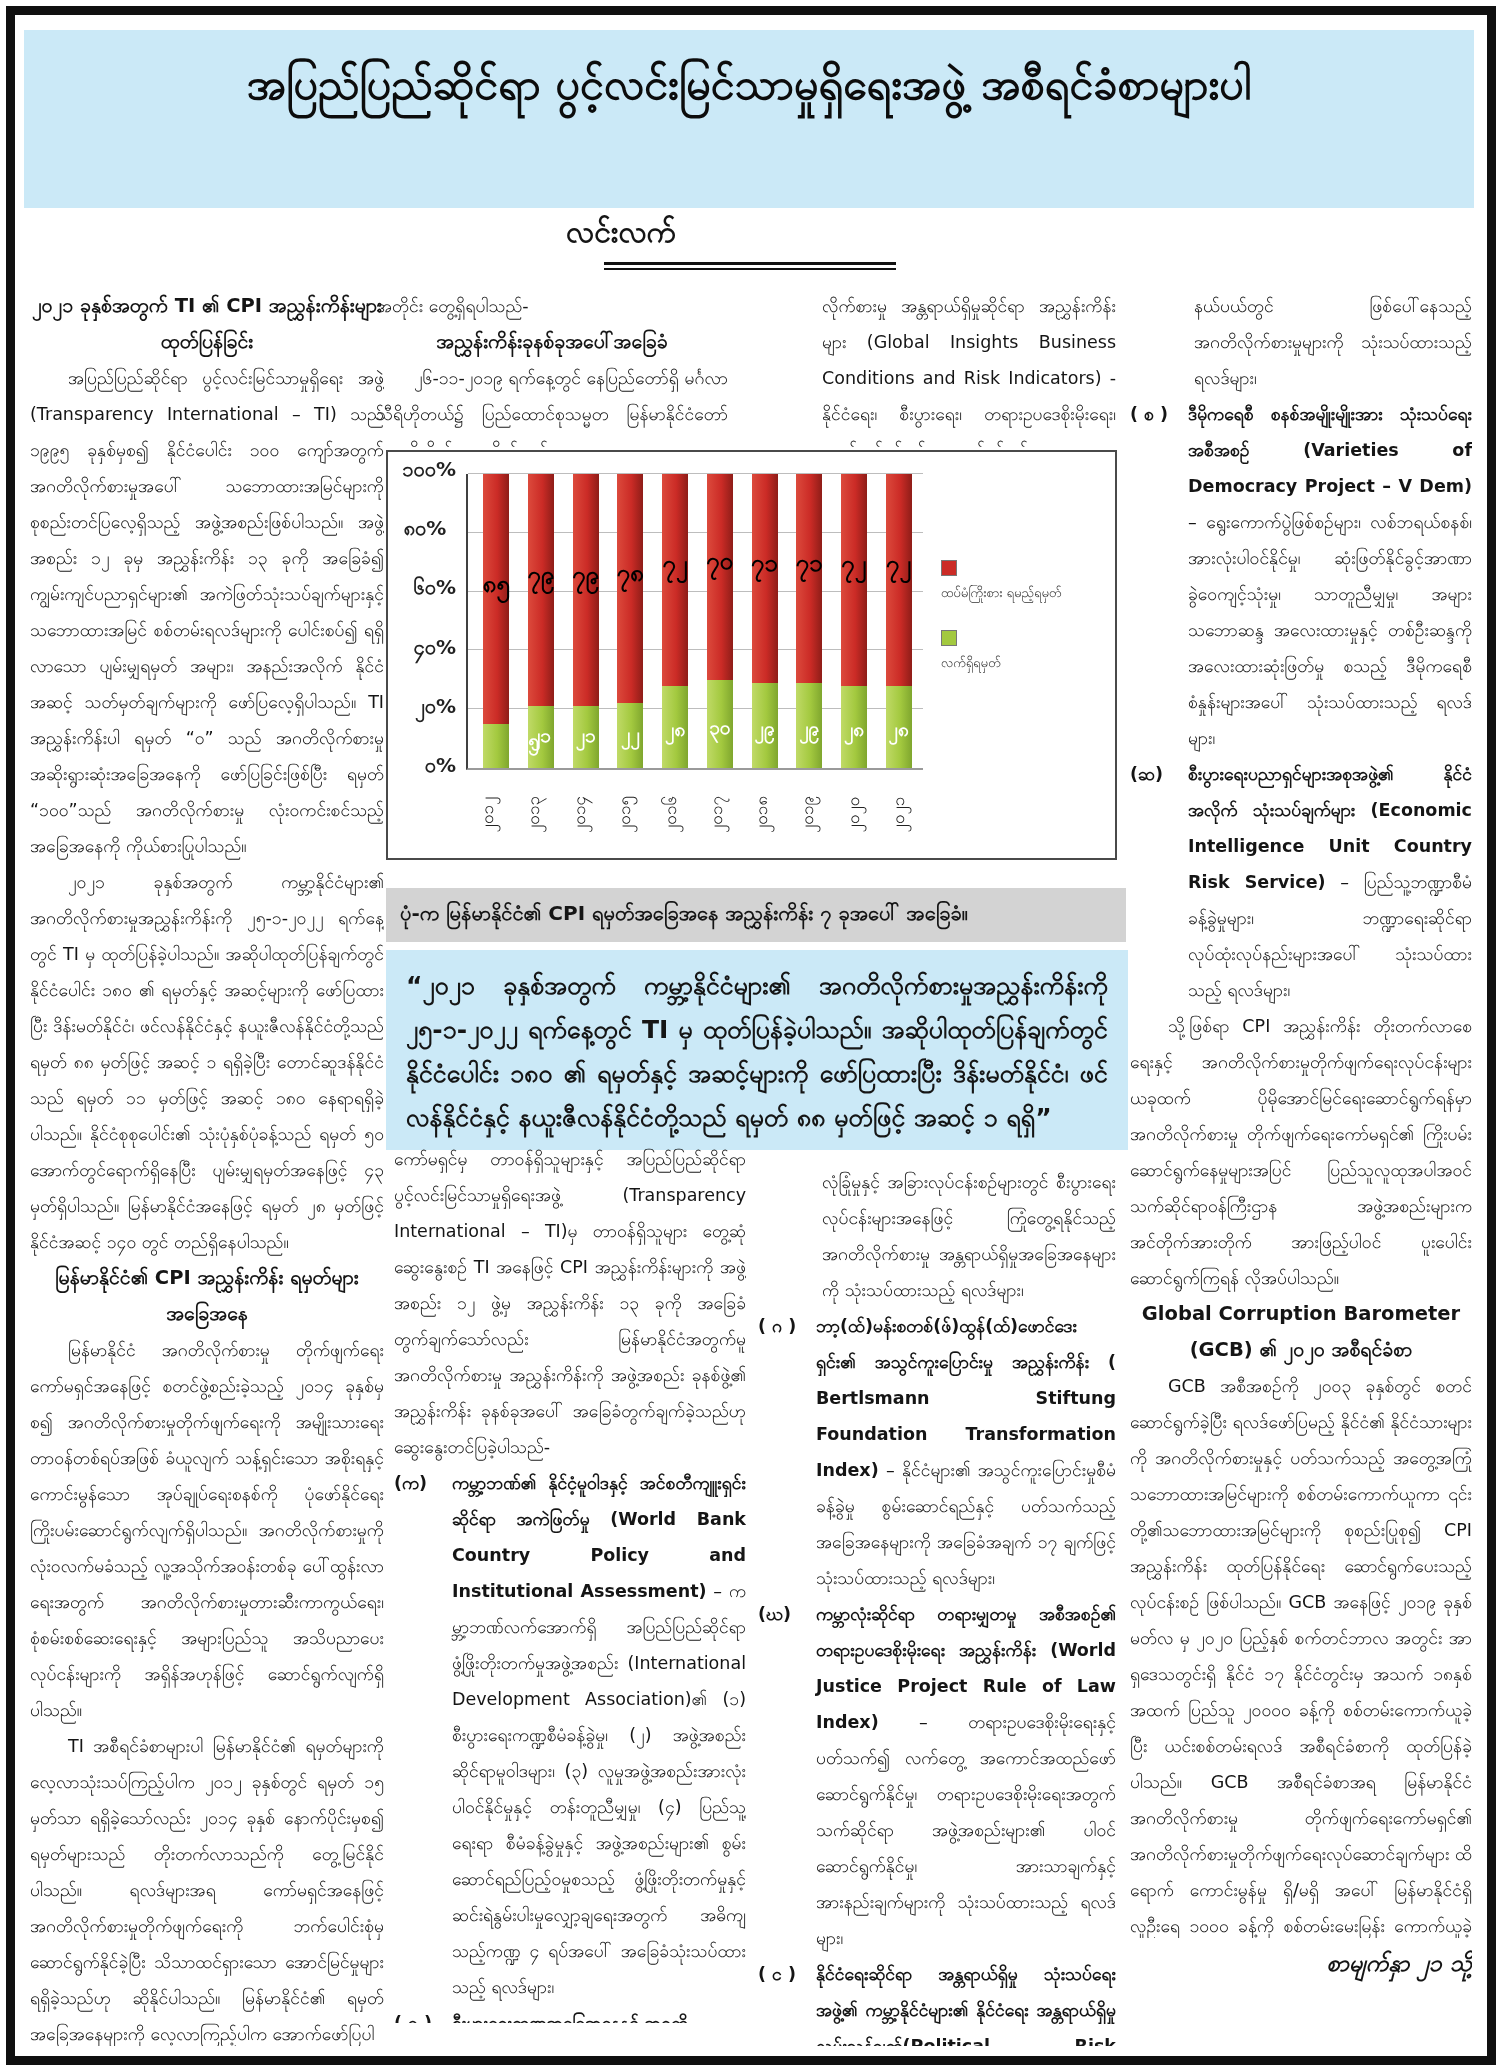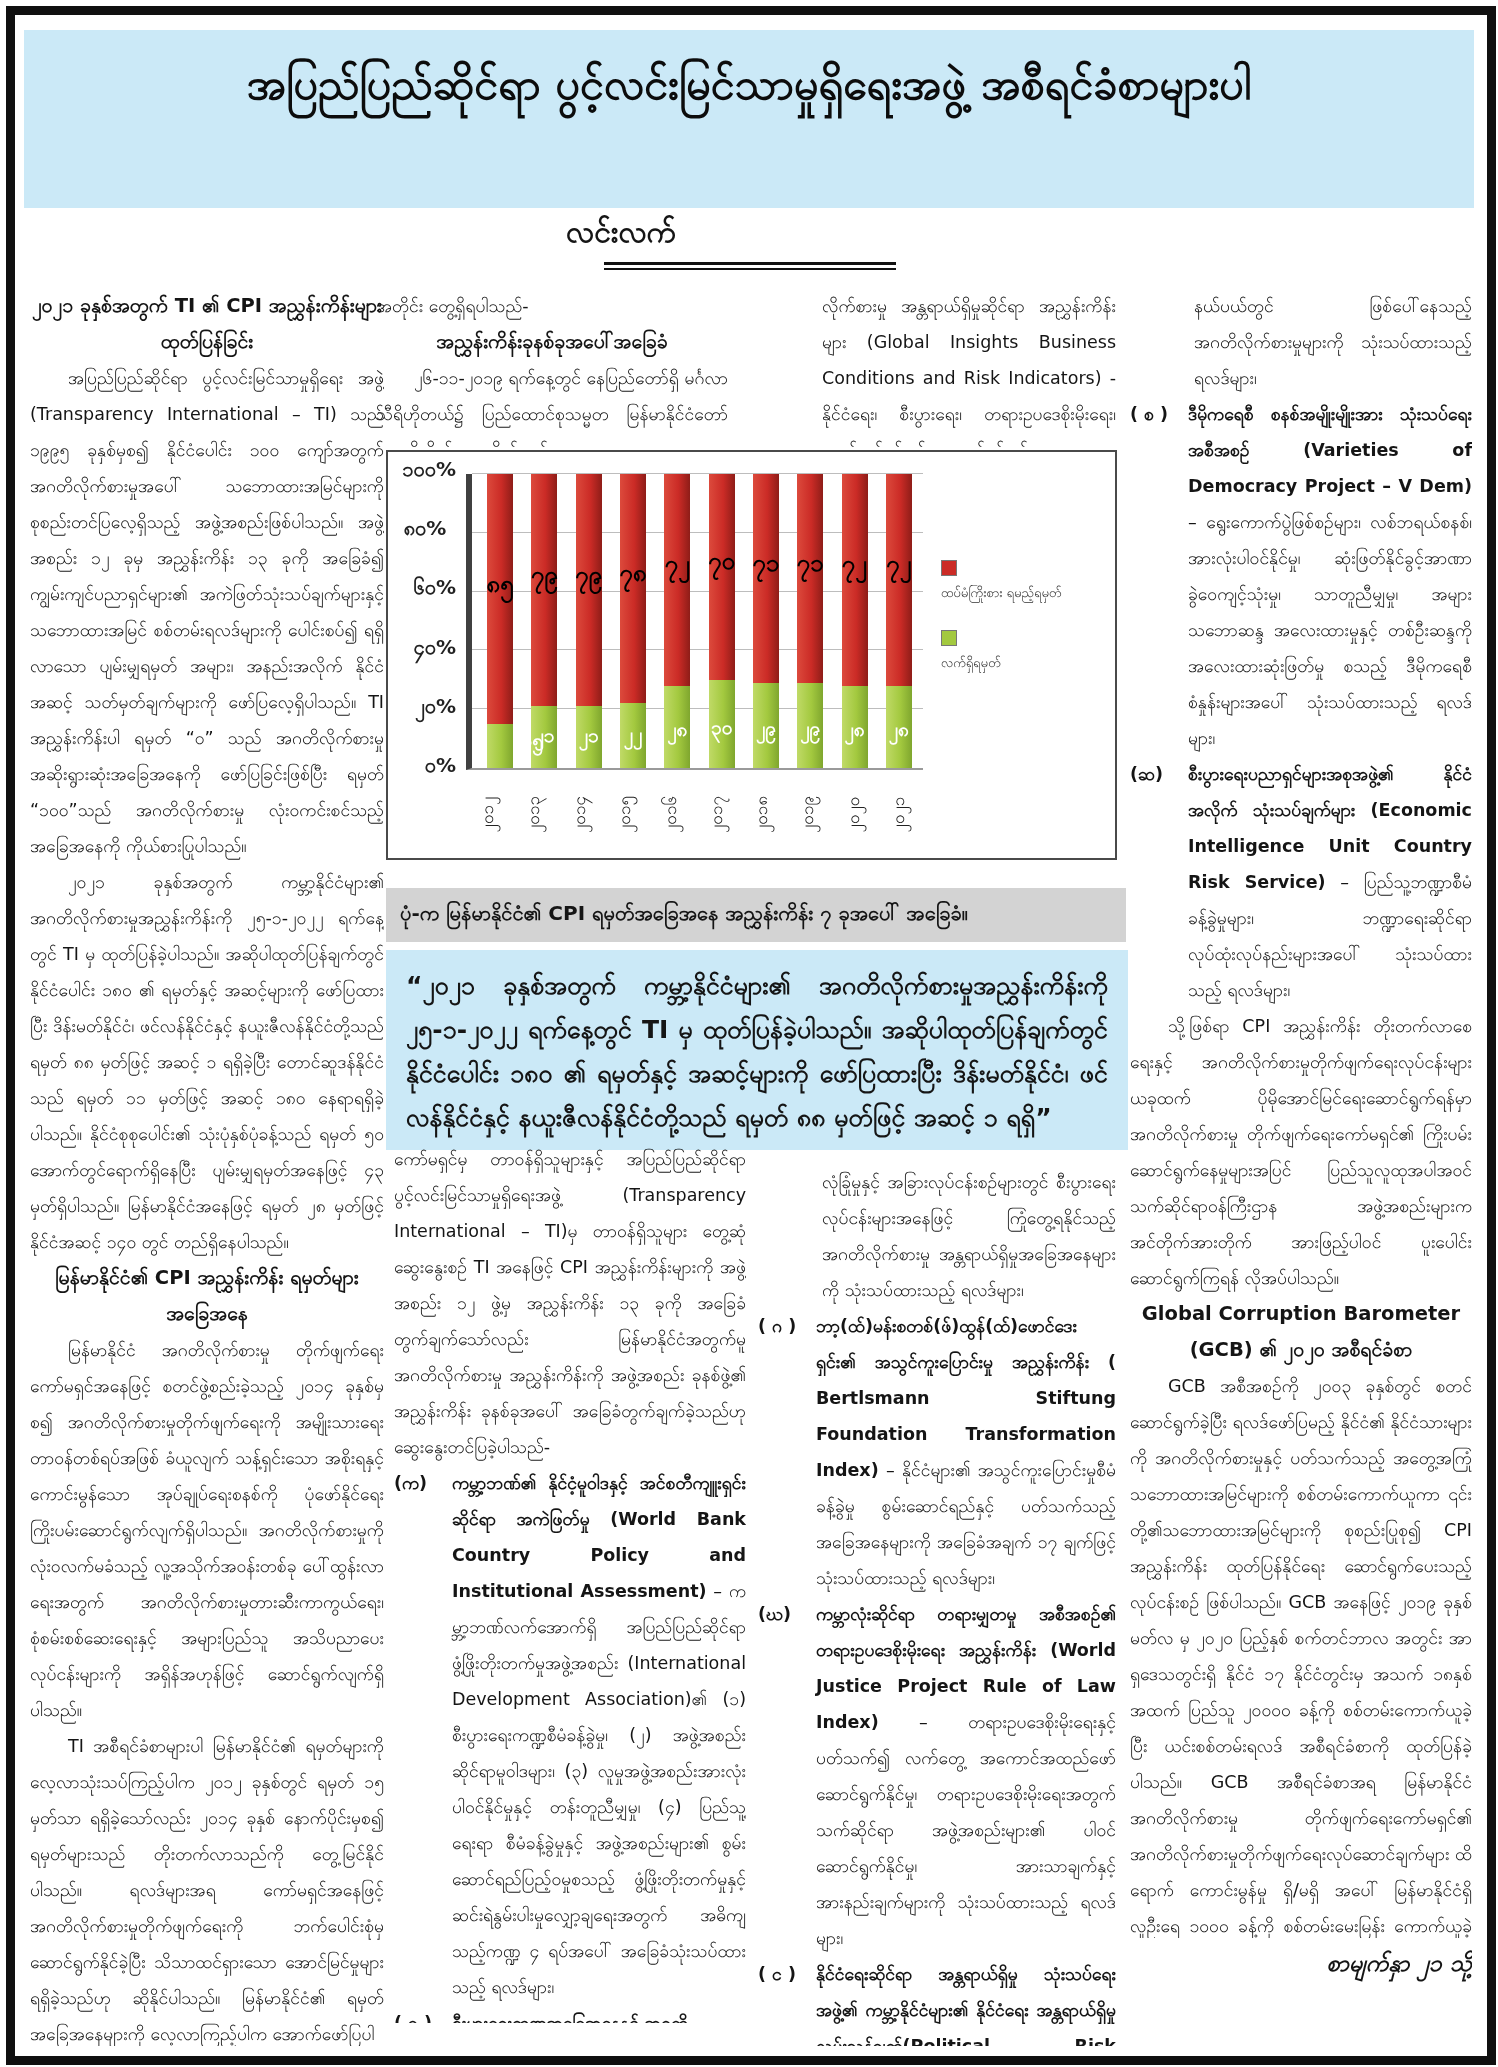--- a/index.html
+++ b/index.html
@@ -23,21 +23,21 @@
   .li .txt{flex:1;font-size:17.5px;line-height:36px;text-align:justify;}
   .li .txt b{font-weight:bold;}
   
   .caption-bar{left:386px;top:888px;width:740px;height:54px;background:#d3d3d3;display:flex;align-items:center;padding-left:14px;font-size:20px;font-weight:bold;}
   .quote-box{left:386px;top:950px;width:742px;height:200px;background:#cbe9f7;padding:14px 20px;font-size:25px;font-weight:bold;line-height:44px;text-align:justify;}
   .page-note{left:1130px;top:1948px;width:342px;text-align:right;font-size:23px;font-weight:bold;font-style:italic;}
   
   .chart{left:386px;top:450px;width:731px;height:410px;border:2px solid #4a4a4a;background:#fff;}
   .chart-y{position:absolute;left:6px;top:22px;bottom:88px;width:66px;}
   .ylab{position:absolute;right:4px;width:62px;text-align:right;font-size:20px;font-weight:bold;color:#222;}
-  .chart-plot{position:absolute;left:78px;top:22px;right:192px;bottom:88px;border-left:6px solid #404040;border-bottom:2px solid #9a9a9a;}
+  .chart-plot{position:absolute;left:78px;top:22px;right:192px;bottom:88px;border-left:2px solid #404040;border-bottom:2px solid #9a9a9a;}
   .gridline{position:absolute;left:0;right:0;height:1px;background:#bdbdbd;z-index:0;}
   .bars{position:absolute;left:6px;right:2px;top:0;bottom:0;display:flex;z-index:1;}
   .slot{position:relative;flex:1;height:100%;display:flex;align-items:flex-end;justify-content:center;}
   .bar{width:26px;height:100%;display:flex;flex-direction:column;justify-content:flex-end;}
   .seg.red{background:linear-gradient(to right,#dc4a3c,#cb2b26 55%,#8e1d18);}
   .seg.green{background:linear-gradient(to right,#c0da67,#a3c93f 55%,#7fa62e);}
   .rlab{position:absolute;left:50%;transform:translateX(-50%);font-size:24px;font-weight:bold;color:#000;white-space:nowrap;z-index:2;}
   .glab{position:absolute;left:50%;transform:translateX(-50%);font-size:19px;font-weight:bold;color:#fff;white-space:nowrap;z-index:2;}
   .chart-x{position:absolute;left:78px;right:192px;bottom:4px;height:80px;display:flex;}
   .xslot{flex:1;display:flex;align-items:center;justify-content:center;}

